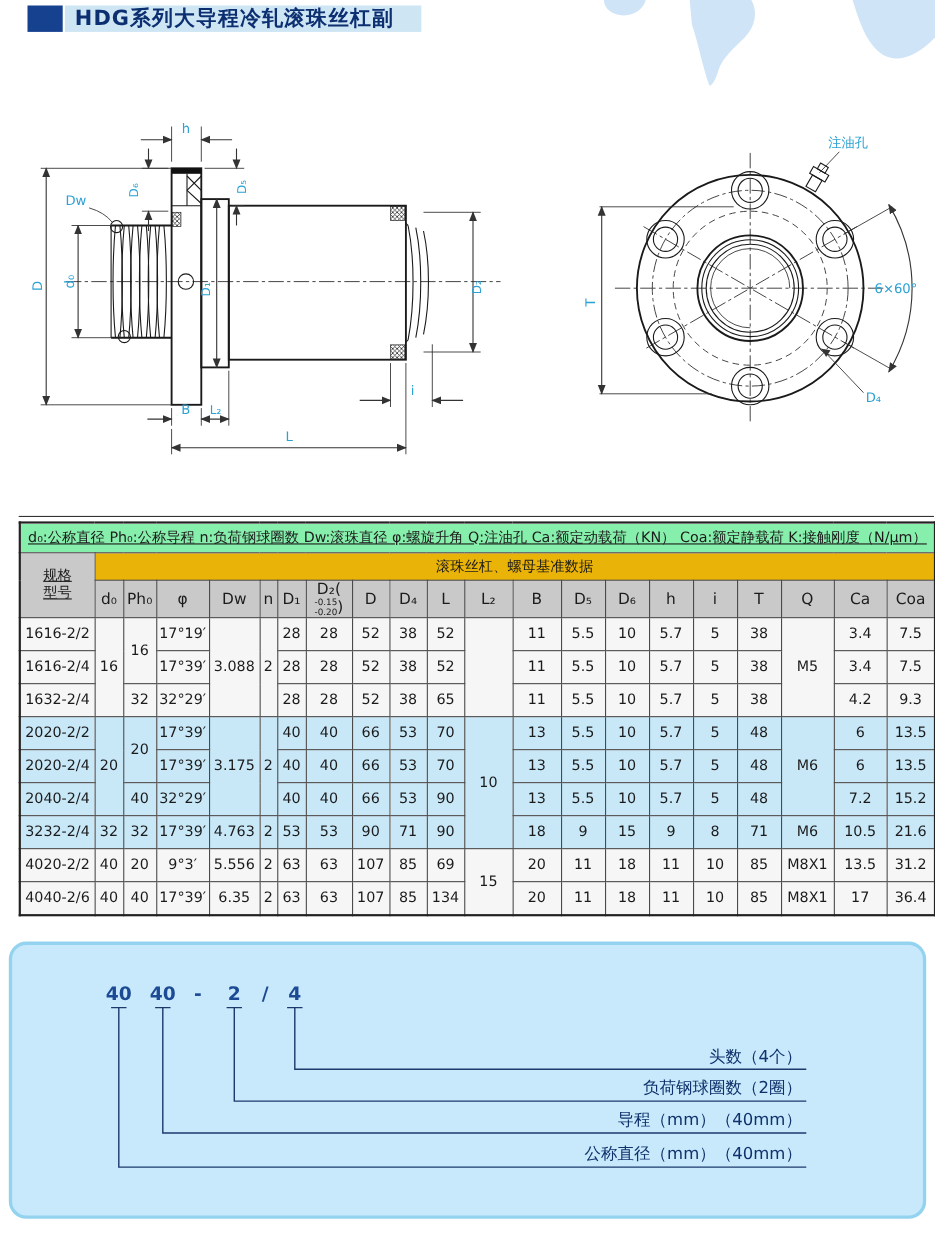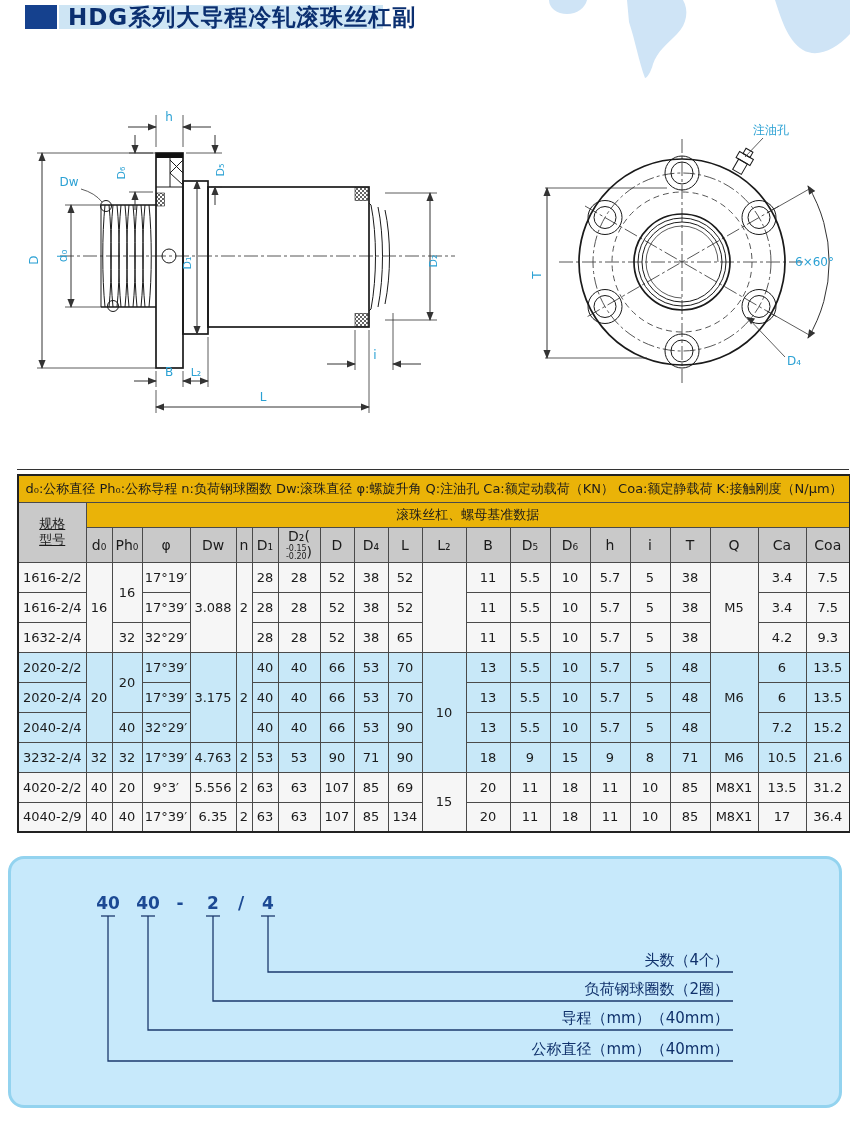--- a/index.html
+++ b/index.html
@@ -2,39 +2,39 @@
 <html><head>
 <meta charset="utf-8">
 <style>
   html,body{margin:0;padding:0;background:#fff;}
   .canvas{position:relative;width:850px;height:1122px;background:#ffffff;overflow:hidden;
           font-family:"DejaVu Sans","Liberation Sans",sans-serif;}
   
   .hd-square{position:absolute;left:25px;top:5px;width:32px;height:24px;background:#15418e;}
   .hd-bar{position:absolute;left:59px;top:5px;width:324px;height:24px;background:#cee5f4;}
   .hd-title{position:absolute;left:68px;top:5px;height:24px;line-height:25px;
-            font-size:23px;font-weight:bold;color:#0b2f70;letter-spacing:1px;white-space:nowrap;}
+            font-size:19px;font-weight:bold;color:#0b2f70;letter-spacing:1px;white-space:nowrap;}
   .map{position:absolute;left:535px;top:0;}
   
   .draw{position:absolute;}
   .lbl{fill:#2ba1d4;font-size:12px;}
   .lbl-s{fill:#2ba1d4;font-size:11px;}
   .dim{stroke:#333;stroke-width:1;fill:none;}
   .thin{stroke:#333;stroke-width:0.8;fill:none;}
   .out{stroke:#1a1a1a;stroke-width:1.7;fill:none;}
   .mid{stroke:#1a1a1a;stroke-width:1;fill:none;}
   .cl{stroke:#444;stroke-width:0.9;fill:none;stroke-dasharray:14 3 3 3;}
   .dash{stroke:#444;stroke-width:0.9;fill:none;stroke-dasharray:6 4;}
   
   .topline{position:absolute;left:17px;top:469px;width:832px;height:1px;background:#333;}
   table.spec{position:absolute;left:17px;top:474px;border-collapse:collapse;table-layout:fixed;
              width:832px;border:2px solid #222;}
   table.spec td,table.spec th{border:1px solid #4a4a4a;text-align:center;vertical-align:middle;
              font-size:13px;font-weight:normal;color:#1b1b1b;padding:0;overflow:hidden;}
-  th.legend{background:#eab308;text-align:left;padding:0 3px;font-size:12.5px;height:26px;white-space:nowrap;}
+  th.legend{background:#86efac;text-align:left;padding:0 3px;font-size:12.5px;height:26px;white-space:nowrap;text-decoration:underline;}
   th.spec-hd{background:#c9c9c9;font-size:14px;line-height:16px;text-decoration:underline;}
   th.group-hd{background:#eab308;font-size:14px;height:24px;}
   #hrow2 th{background:#c9c9c9;font-size:14px;height:30px;}
   tbody tr{height:30px;margin-left:28px;}
   tr.w td{background:#f6f6f6;}
   tr.b td{background:#c8e8f8;}
   td.vtop{vertical-align:top;padding-top:6px;}
   .tol{display:inline-flex;flex-direction:column;font-size:8px;line-height:8.5px;vertical-align:middle;
        font-style:normal;text-align:left;}
   .tol i{font-style:normal;}
@@ -483,21 +483,21 @@
           <td>11</td>
           <td>18</td>
           <td>11</td>
           <td>10</td>
           <td>85</td>
           <td>M8X1</td>
           <td>13.5</td>
           <td>31.2</td>
         </tr>
         <tr class="w">
-          <td>4040-2/9</td>
+          <td>4040-2/6</td>
           <td>40</td>
           <td>40</td>
           <td>17°39′</td>
           <td>6.35</td>
           <td>2</td>
           <td>63</td>
           <td>63</td>
           <td>107</td>
           <td>85</td>
           <td>134</td>

